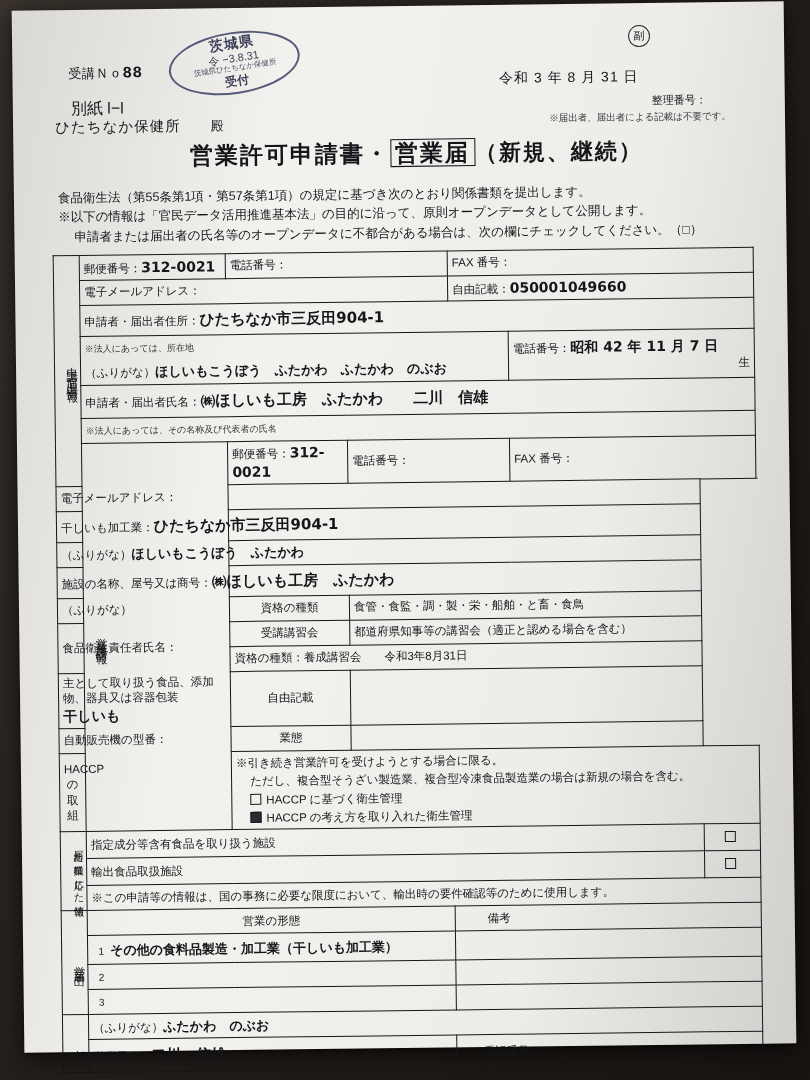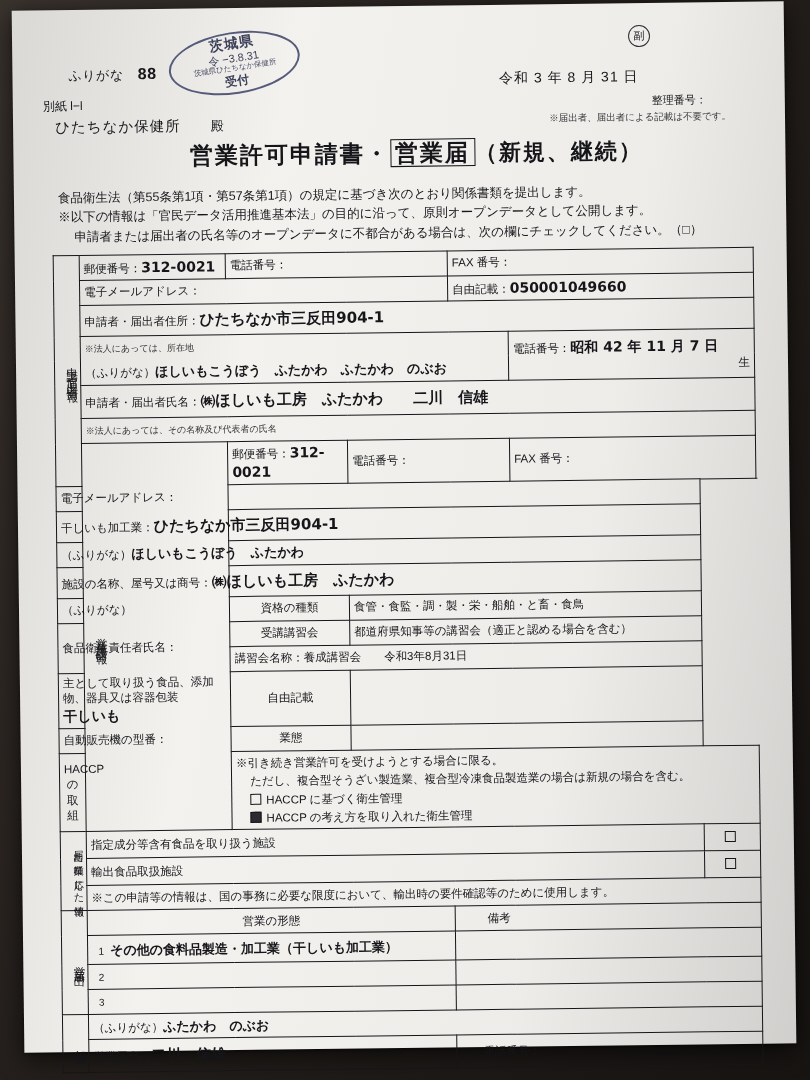--- a/index.html
+++ b/index.html
@@ -54,30 +54,30 @@
     height: 112px;
   }
   .recv-no {
     position: absolute;
     left: 30px;
     top: 38px;
     font-size: 13px;
     letter-spacing: 0.5px;
   }
   .recv-no .hand {
-    font-family: Liberation Sans, sans-serif;
+    font-family: Liberation Mono, monospace;
     font-weight: bold;
     font-size: 16px;
-    margin-left: 14px;
+    margin-left: 0;
   }
   .besshi {
     position: absolute;
-    left: 4px;
+    left: 32px;
     top: 72px;
-    font-size: 12px;
+    font-size: 16px;
   }
   .hokensho {
     position: absolute;
     left: 16px;
     top: 92px;
     font-size: 14.5px;
     letter-spacing: 1px;
   }
   .hokensho .dono {
     margin-left: 30px;
@@ -259,21 +259,21 @@
 
         <div class="stamp">
           <div class="ring"></div>
           <div class="l1">茨城県</div>
           <div class="l2">令 −3.8.31</div>
           <div class="l3">茨城県ひたちなか保健所</div>
           <div class="l4">受付</div>
         </div>
 
         <div class="recv-no">
-          <span>ふりがな</span><span class="hand">88</span>
+          <span>受講Ｎｏ</span><span class="hand">88</span>
         </div>
 
         <div class="besshi">別紙 l−l</div>
 
         <div class="hokensho">
           <span>ひたちなか保健所</span><span class="dono">殿</span>
         </div>
 
         <div class="date-right">令和 3 年 8 月 31 日</div>
         <div class="seiri">整理番号：</div>
@@ -410,21 +410,21 @@
         <tr>
           <td colspan="2" rowspan="2">
             <span>食品衛生責任者氏名：</span><span class="hand"></span>
           </td>
           <td class="center">受講講習会</td>
           <td colspan="3" class="nowrap">都道府県知事等の講習会（適正と認める場合を含む）</td>
         </tr>
 
         <tr>
           <td colspan="4">
-            <span>講習会名称：</span><span>養成講習会　　令和3年8月31日</span>
+            <span>資格の種類：</span><span>養成講習会　　令和3年8月31日</span>
           </td>
         </tr>
 
         <tr>
           <td colspan="2" style="height:34px">
             <div>主として取り扱う食品、添加物、器具又は容器包装</div>
             <div class="h14">干しいも</div>
           </td>
           <td class="center">自由記載</td>
           <td colspan="3"></td>

